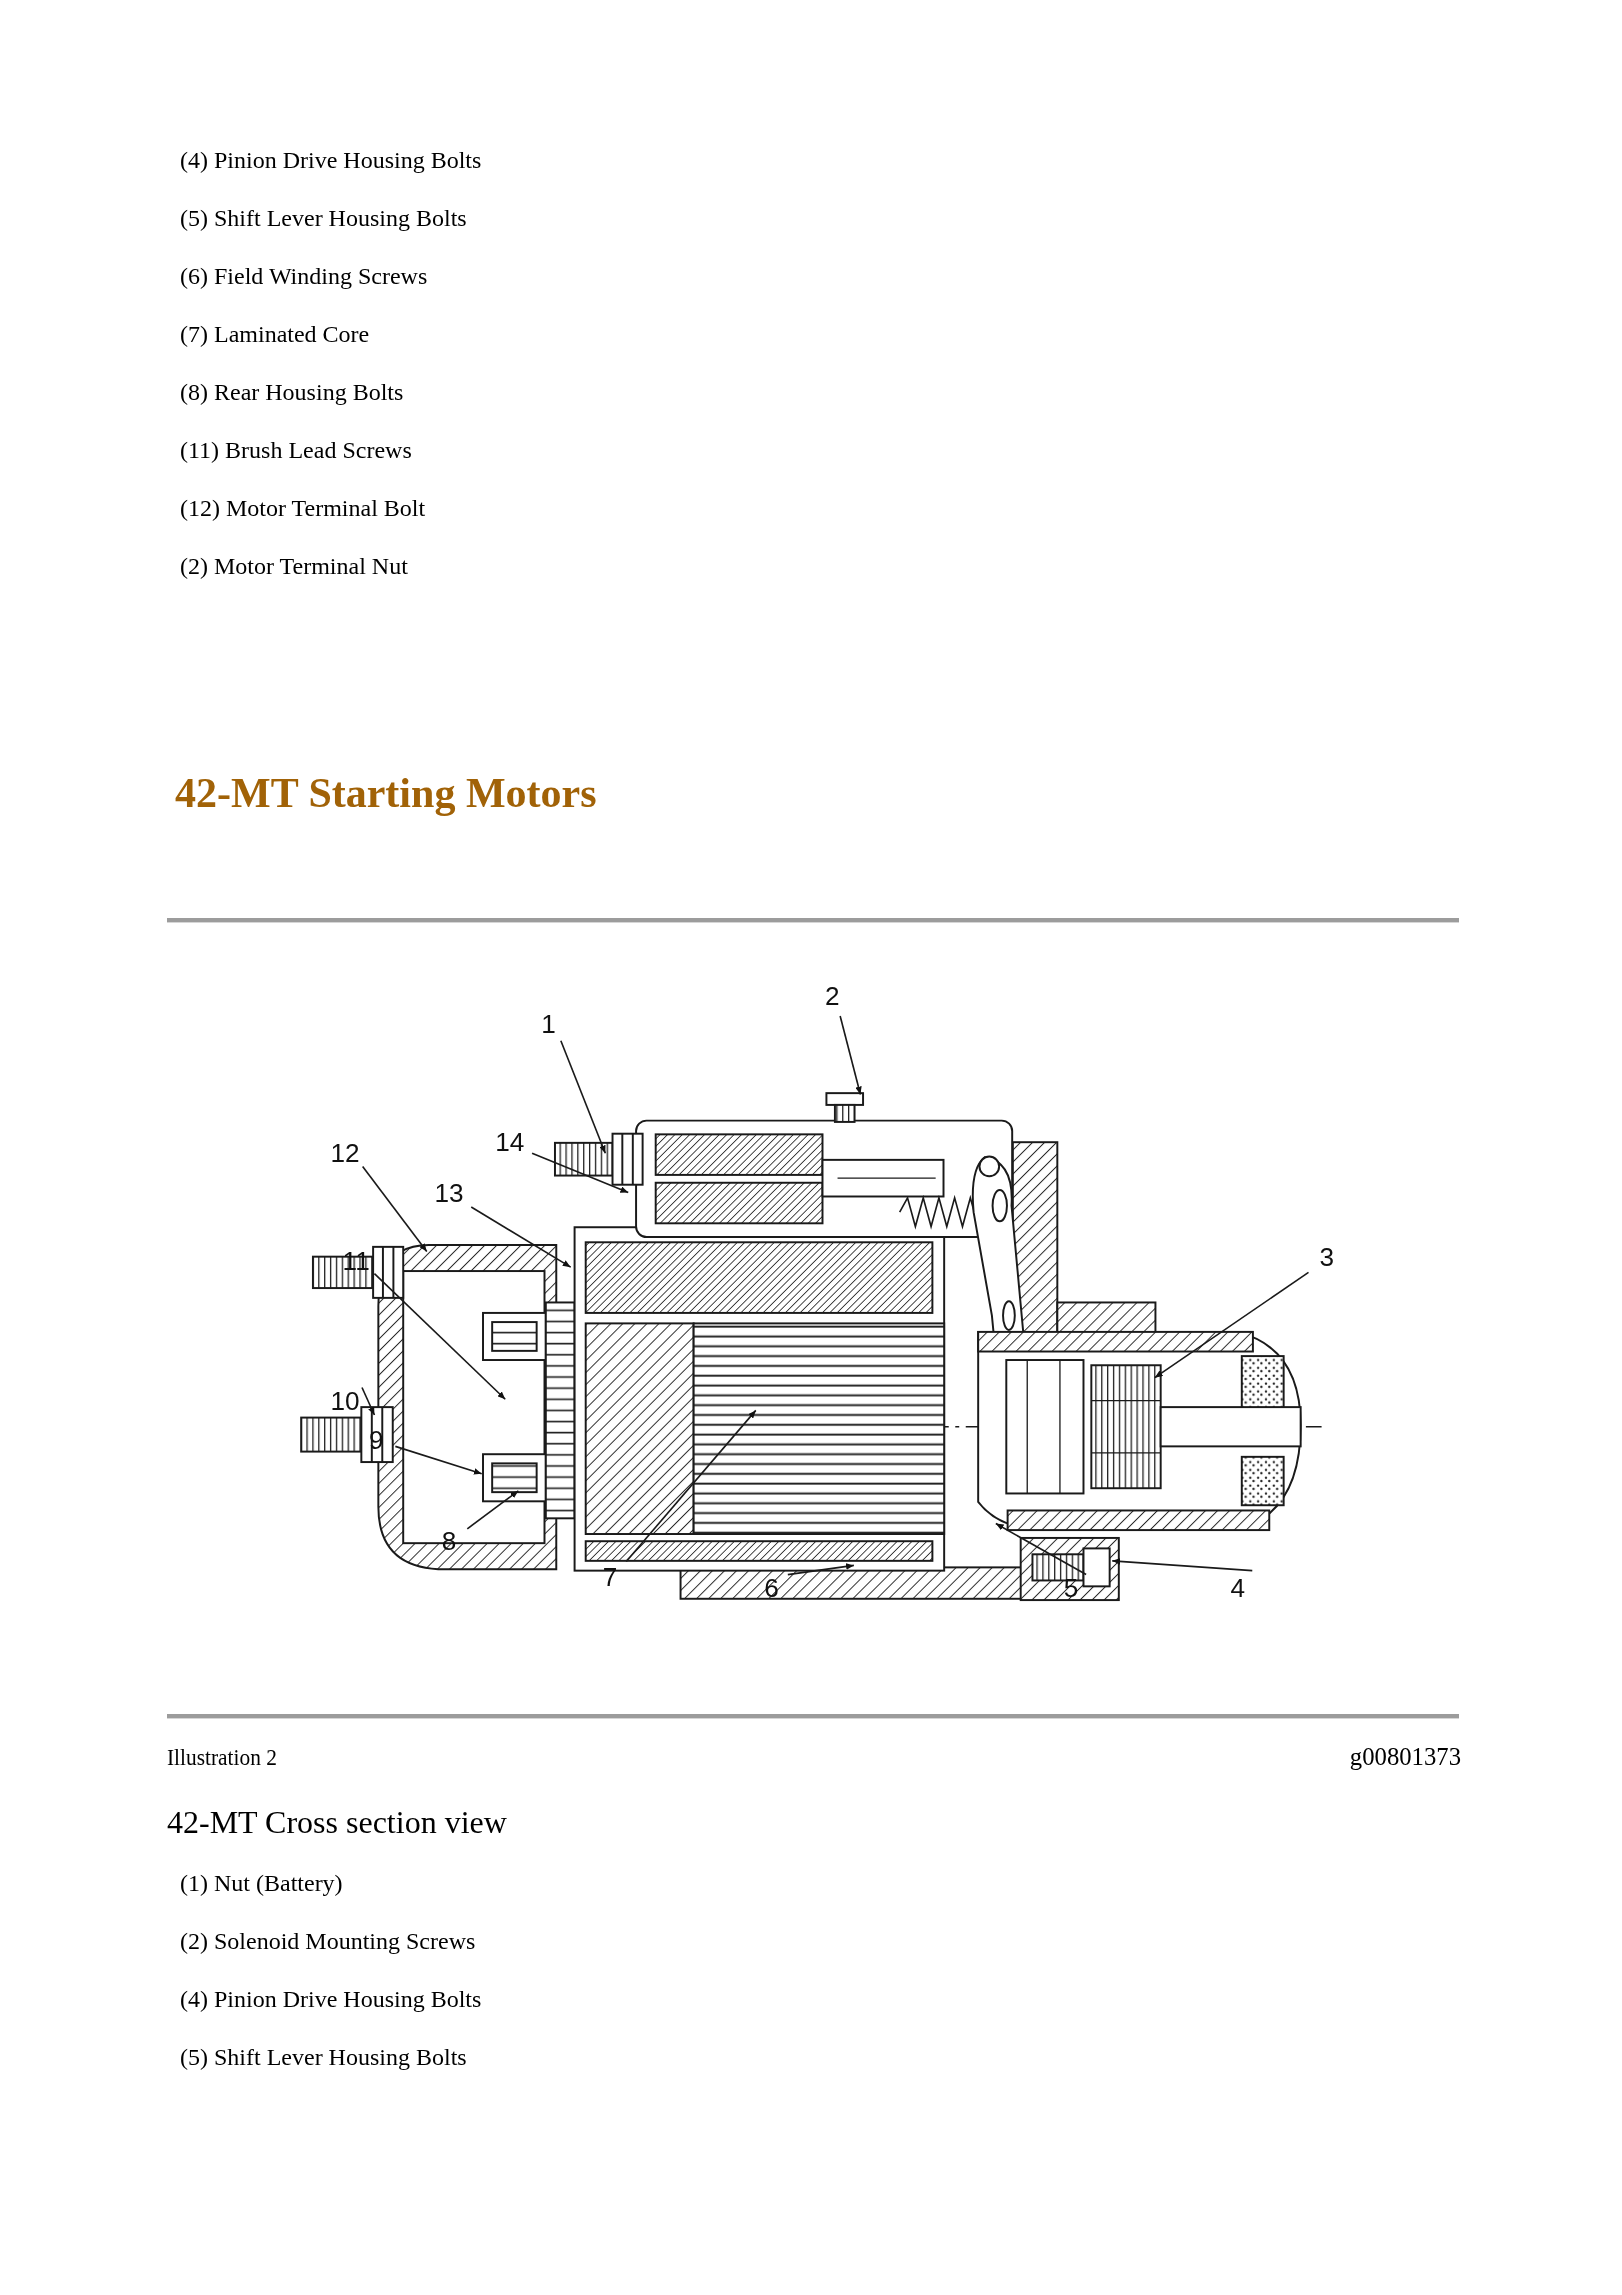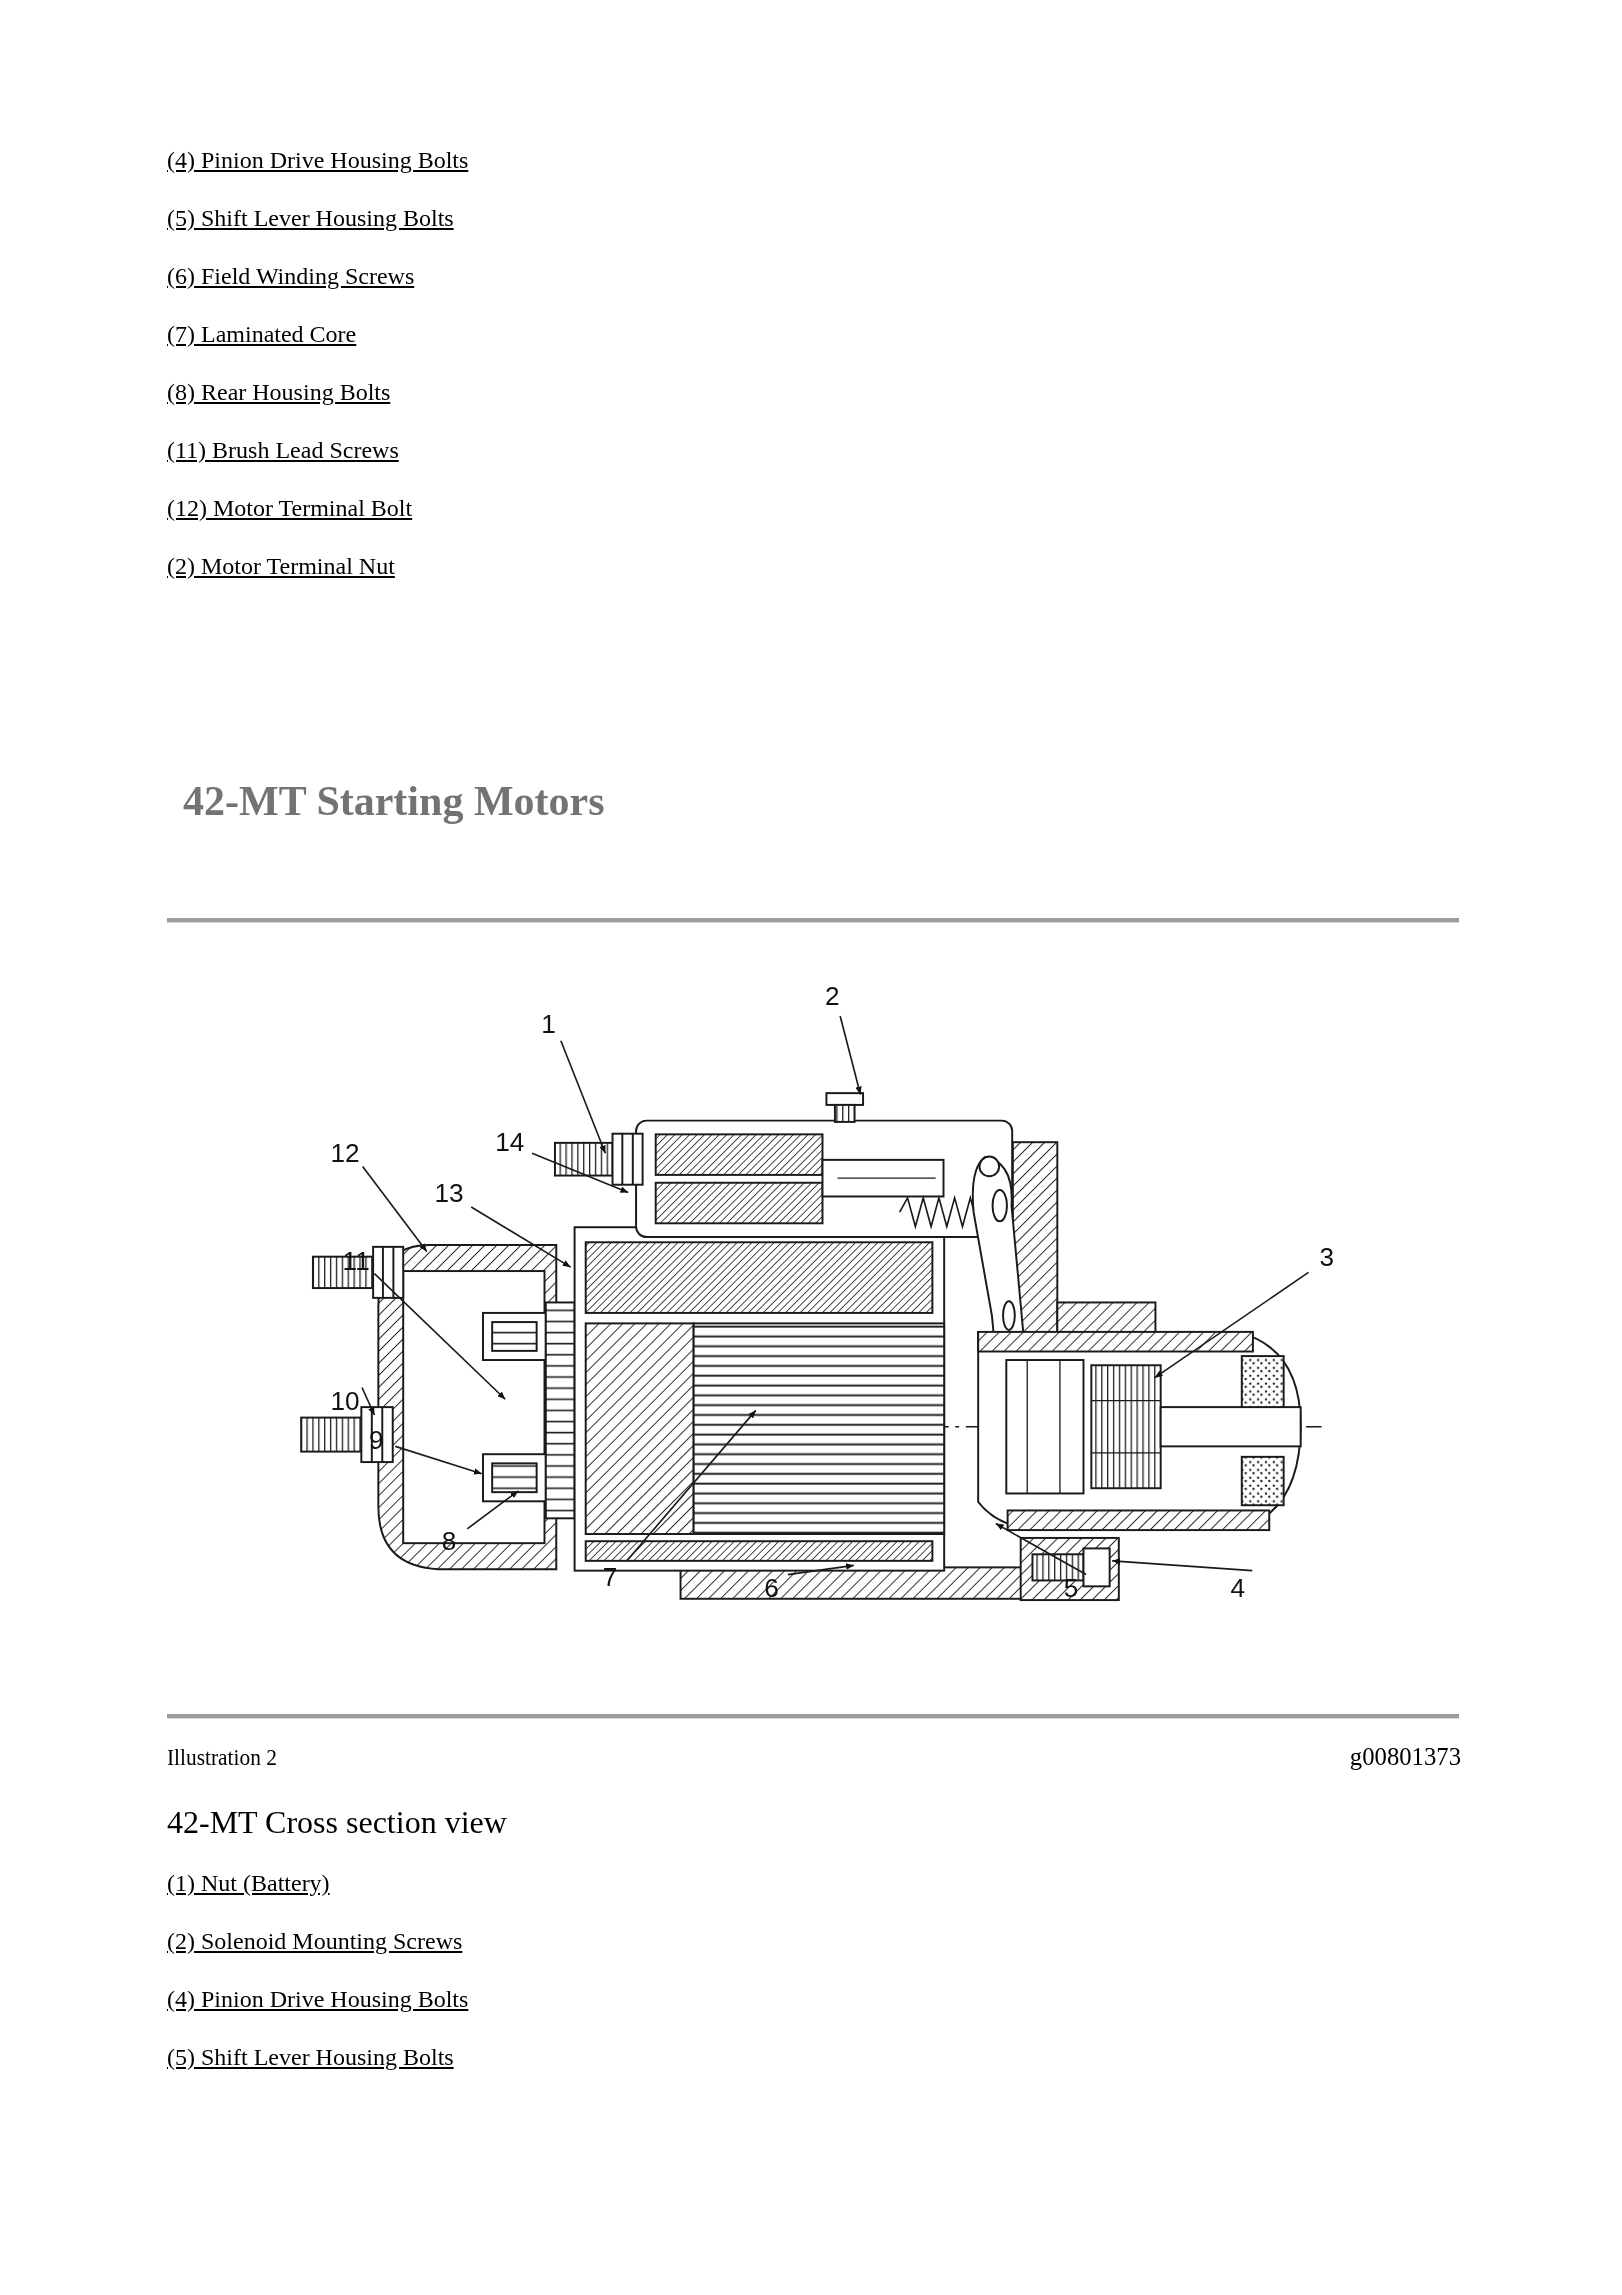--- a/index.html
+++ b/index.html
@@ -7,38 +7,38 @@
     width: 1623px; height: 2295px;
     background: #ffffff;
     font-family: "Liberation Serif", serif;
     color: #000000;
     overflow: hidden;
     position: relative;
   }
   .abs { position: absolute; }
 
   
-  .parts-list { left: 167px; width: 982px; text-decoration: underline; }
+  .parts-list { left: 180px; width: 982px; }
   .parts-list p {
     margin: 0 0 33px 0;
     font-size: 24px;
     line-height: 25px;
     white-space: nowrap;
   }
   #top-list { top: 148px; }
   #bottom-list { top: 1871px; }
 
   
   #page-heading {
     left: 167px; top: 764px;
-    margin: 16px;
+    margin: 8px;
     font-size: 42px;
     line-height: 43px;
     font-weight: bold;
-    color: #737373;
+    color: #a16207;
     white-space: nowrap;
   }
 
   
   .rule {
     left: 167px; width: 1292px; height: 3.9px;
     background: #9c9c9c;
     border-bottom: 1.3px solid #d6d6d6;
   }
   #rule-top { top: 918px; }

